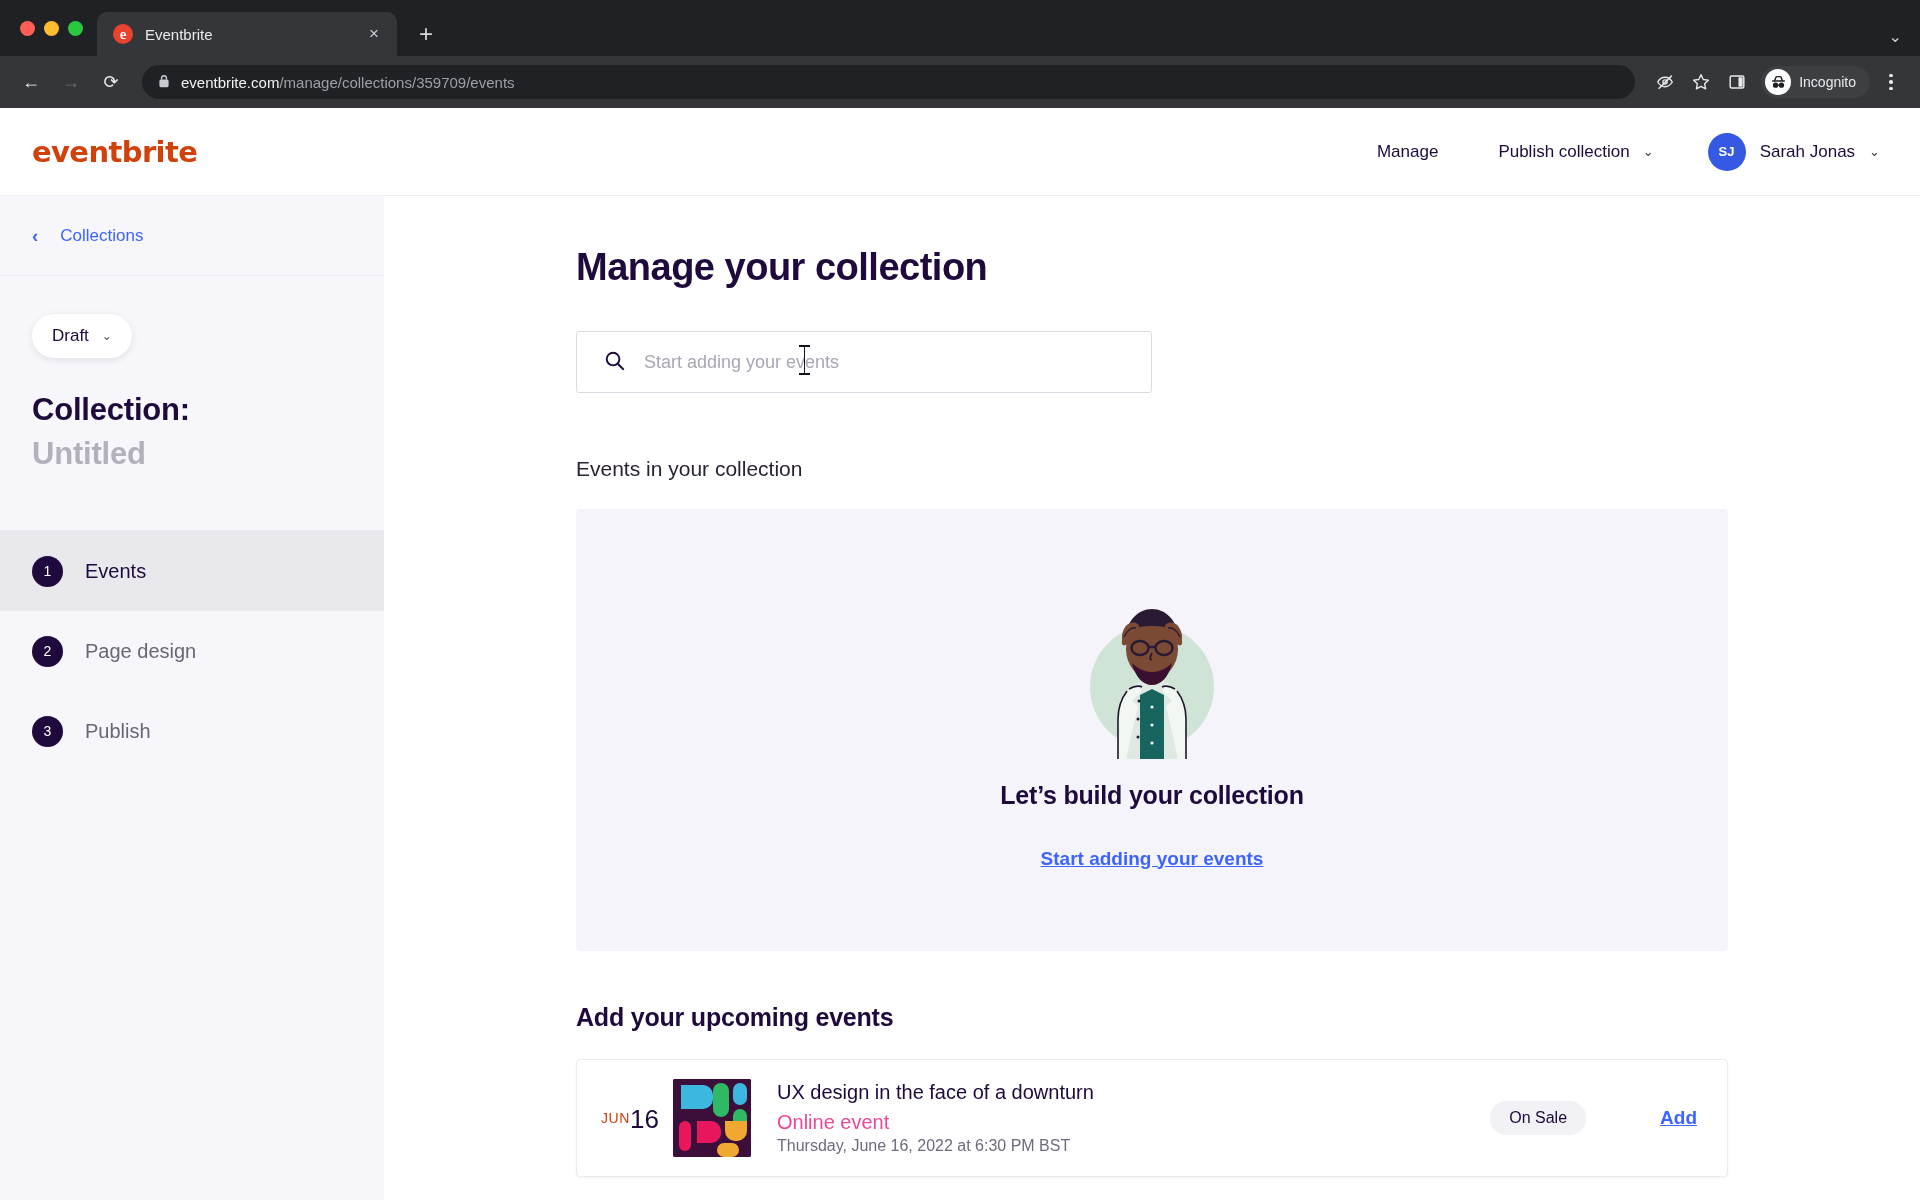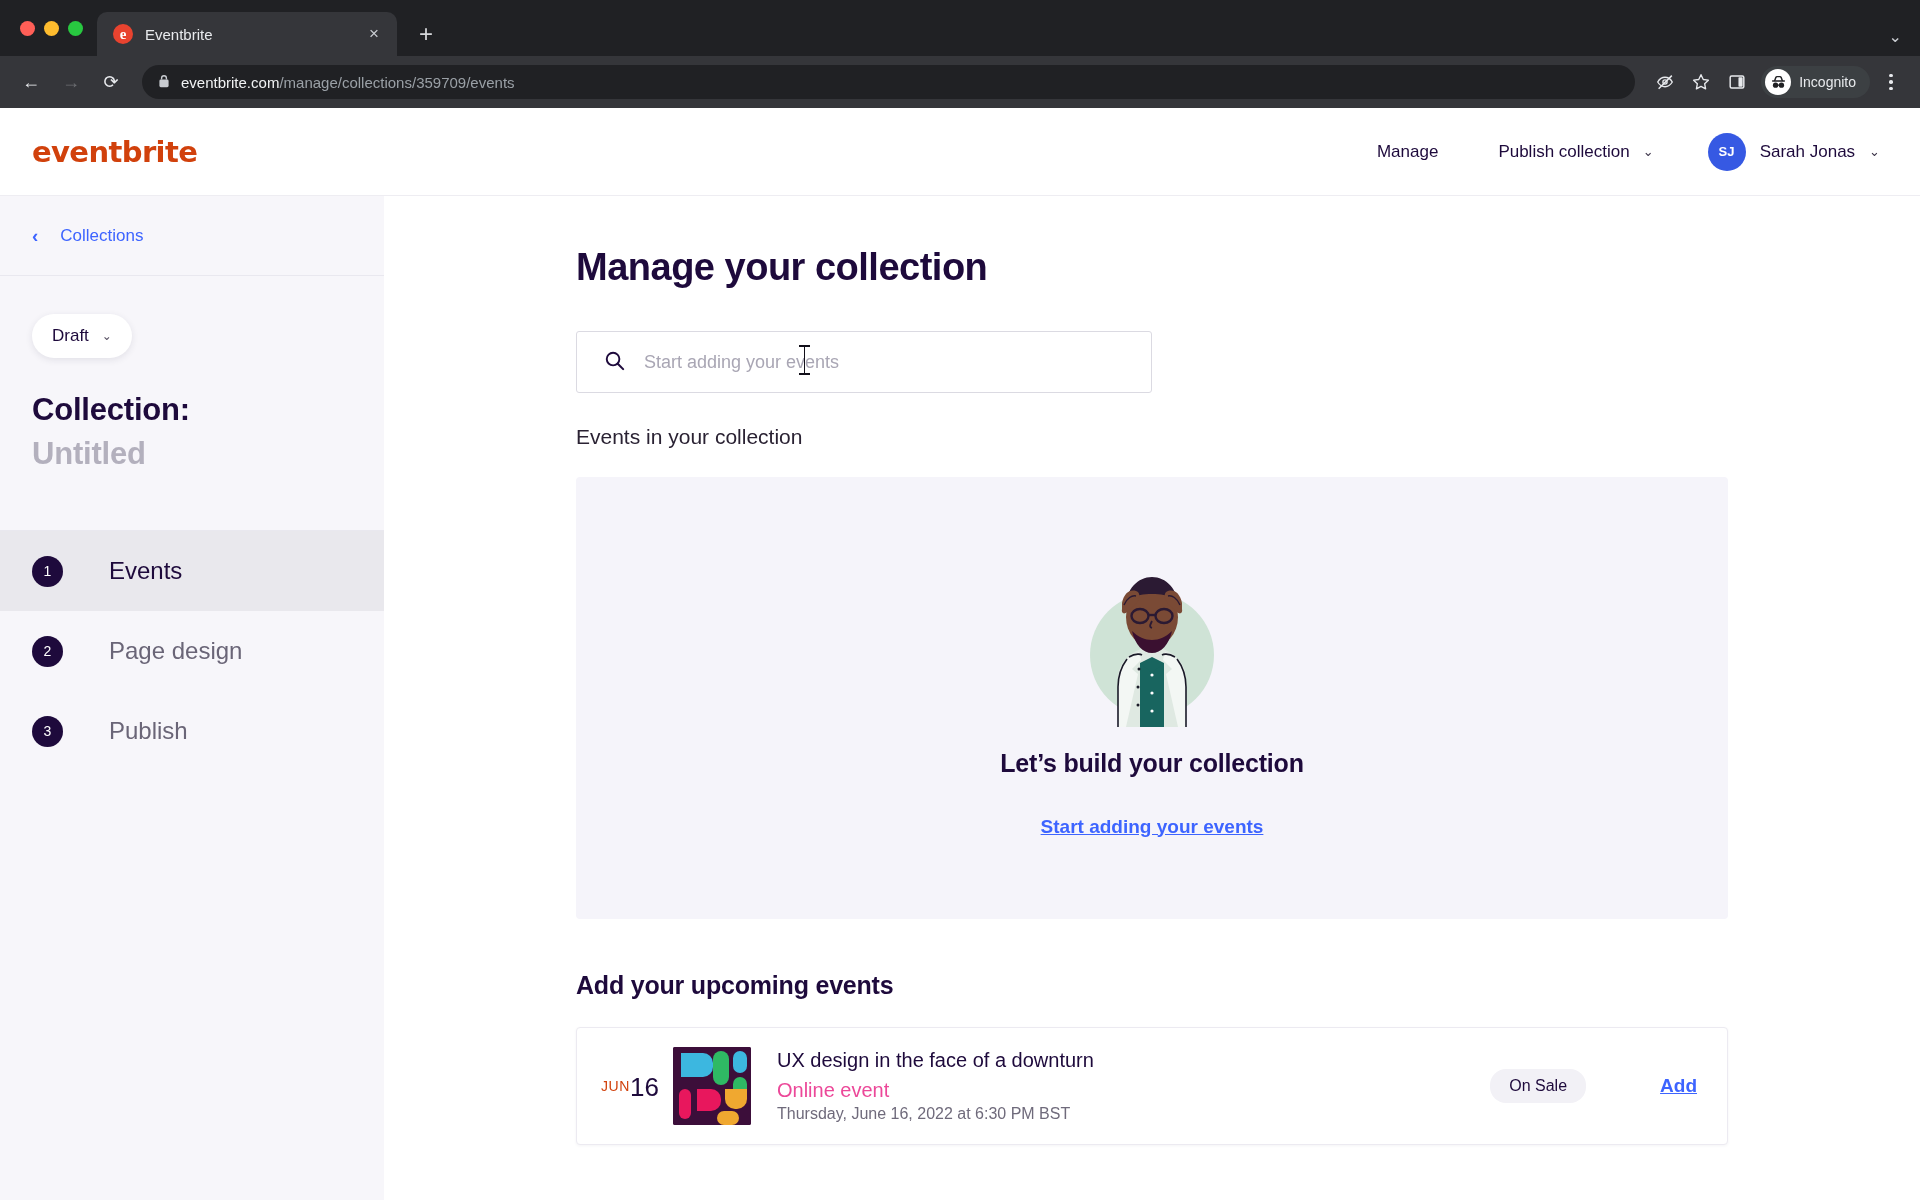--- a/index.html
+++ b/index.html
@@ -193,21 +193,21 @@
     height: 80px; display: flex; align-items: center;
     gap: 22px; padding: 0 32px;
   }
   .step.active { background: #e9e8ed; }
   .step-num {
     width: 31px; height: 31px; border-radius: 50%;
     background: #1e0a3c; color: #fff;
     display: flex; align-items: center; justify-content: center;
     font-size: 14px; flex: 0 0 31px;
   }
-  .step-label { font-size: 24px; color: #6a6577; margin-left: 24px; }
+  .step-label { font-size: 20px; color: #6a6577; }
   .step.active .step-label { color: #1e0a3c; }
 
   
   .main {
     flex: 1; background: #fff;
     padding: 50px 0 0 0;
     overflow: hidden;
     position: relative;
   }
   .main-inner { width: 1152px; margin: 0 auto; padding-left: 0; }
@@ -232,21 +232,21 @@
   .caret::before, .caret::after {
     content:""; position:absolute; left:0; width:11px; height:1.6px; background:#12101a;
   }
   .caret::before { top: 0; }
   .caret::after { bottom: 0; }
   .caret i {
     position:absolute; left:4.7px; top:0; width:1.6px; height:30px; background:#12101a; display:block;
   }
 
   .section-label {
-    margin-top: 32px;
+    margin-top: 64px;
     font-size: 21px; color: #2a2233; font-weight: 500;
   }
 
   .empty-state {
     margin-top: 28px;
     background: #f5f4fa;
     border-radius: 4px;
     height: 442px;
     display: flex; flex-direction: column;
     align-items: center; justify-content: center;

